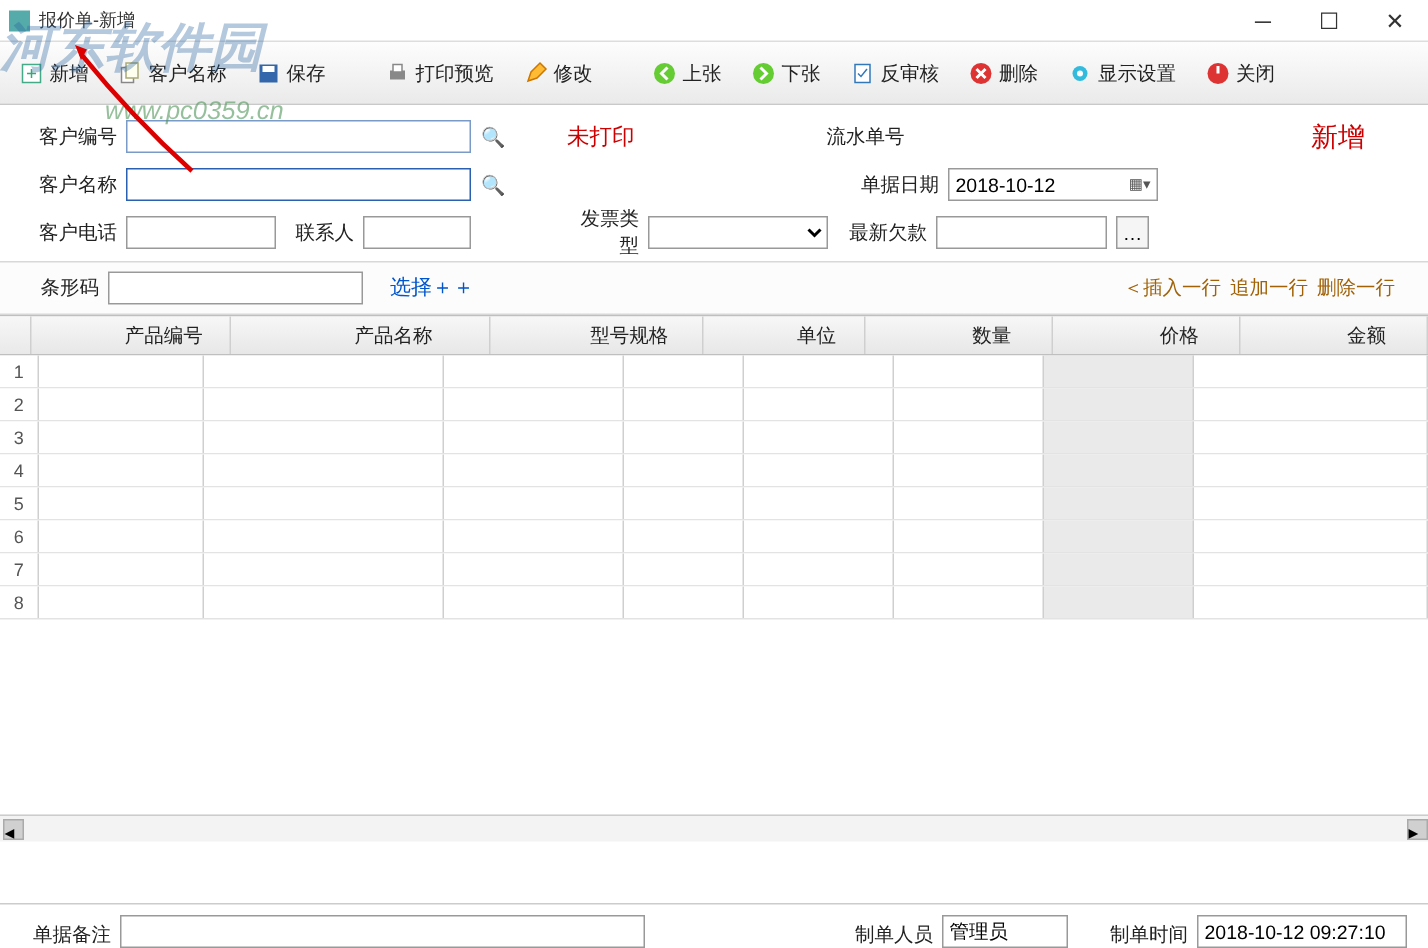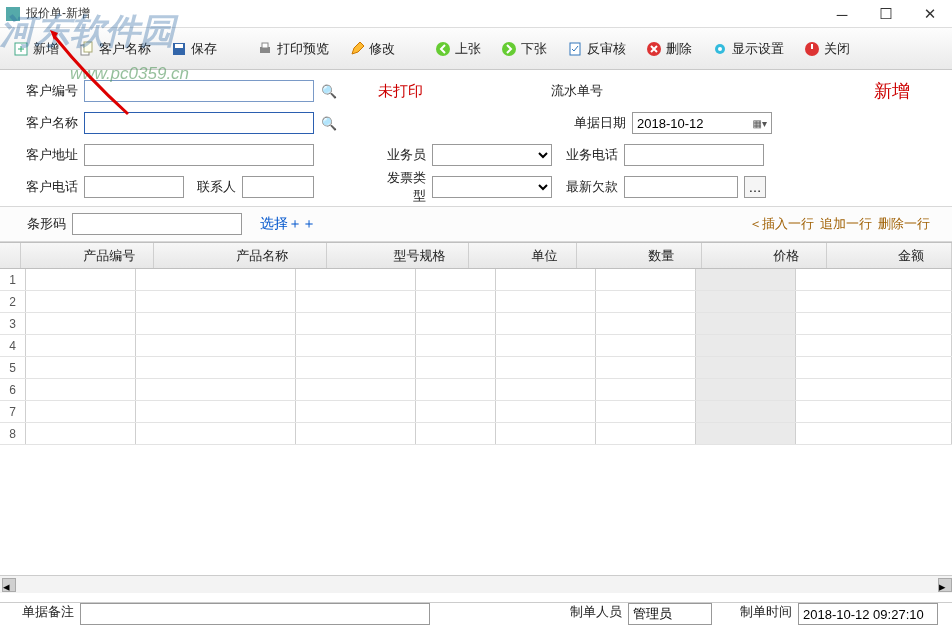--- a/index.html
+++ b/index.html
@@ -33,21 +33,21 @@
 .grid-header { display: flex; background: linear-gradient(#f7f7f7,#e7e7e7); height: 26px; border-bottom: 1px solid #bfbfbf; gap: 44px; }
 .grid-header .gh, .grid-row .gc { border-right: 1px solid #cfcfcf; display:flex; align-items:center; justify-content:center; font-size:13px; color:#222; }
 .gh-rownum, .gc-rownum { width: 26px; background: linear-gradient(#f7f7f7,#e9e9e9); border-right:1px solid #bfbfbf; }
 .grid-body { }
 .grid-row { display:flex; height: 22px; border-bottom: 1px solid #e3e3e3; }
 .grid-row .gc { background:#fff; }
 .grid-row .gc-rownum { justify-content:center; font-size:12px; color:#555; }
 .gc-amount { background:#eaeaea !important; }
 .bottom-scroll { height: 18px; background:#f3f3f3; border-top:1px solid #ccc; display:flex; align-items:center; }
 .bottom-scroll .thumb { width:14px; height:14px; background:#d0d0d0; border:1px solid #aaa; margin-left:2px; }
-.footer { border-top:1px solid #ccc; height: 30px; display:flex; align-items:flex-start; padding: 0 14px; background:#fff; position:absolute; bottom:0; left:0; right:0;}
+.footer { border-top:1px solid #ccc; height: 30px; display:flex; align-items:flex-end; padding: 0 14px; background:#fff; position:absolute; bottom:0; left:0; right:0;}
 .footer .inp { border:1px solid #999; }
 .spacer { flex:1; }
 .col-prodcode{width:110px} .col-prodname{width:160px} .col-spec{width:120px} .col-unit{width:80px} .col-qty{width:100px} .col-price{width:100px} .col-amount{width:100px} .col-remark{width:120px}
 .date-ctl{ display:flex; align-items:center; border:1px solid #999; height:22px; width:140px; padding:0 4px; background:#fff;}
 .date-ctl .dd{ margin-left:auto;font-size:10px;color:#555;}
 .ellips-btn{ width:22px;height:22px;border:1px solid #999;margin-left:6px;display:flex;align-items:center;justify-content:center;background:#f5f5f5;}
 </style>
 </head>
 <body>
 
@@ -164,30 +164,20 @@
   <div class="form-row">
     <span class="lbl">客户名称</span>
     <input class="inp inp-b" style="width: 230px;" value="">
     <span class="lookup">🔍</span>
     <span style="width:228px"></span>
     <span class="lbl">单据日期</span>
     <div class="date-ctl">
         <span>2018-10-12</span>
         <span class="dd">▦▾</span>
       </div>
-  </div>
-  <div class="form-row">
-    <span class="lbl">客户地址</span>
-    <input class="inp" style="width: 230px; border-color: rgb(153, 153, 153);" value="">
-    <span style="width:62px"></span>
-    <span class="lbl2">业务员</span>
-    <select class="sel"></select>
-    <span style="width:6px"></span>
-    <span class="lbl">业务电话</span>
-    <input class="inp" style="width: 140px; border-color: rgb(153, 153, 153);" value="">
   </div>
   <div class="form-row">
     <span class="lbl">客户电话</span>
     <input class="inp" style="width: 100px; border-color: rgb(153, 153, 153);" value="">
     <span style="width:8px"></span>
     <span class="lbl2" style="width:44px">联系人</span>
     <input class="inp" style="width: 72px; border-color: rgb(153, 153, 153);" value="">
     <span style="width:62px"></span>
     <span class="lbl2">发票类型</span>
     <select class="sel"></select>

